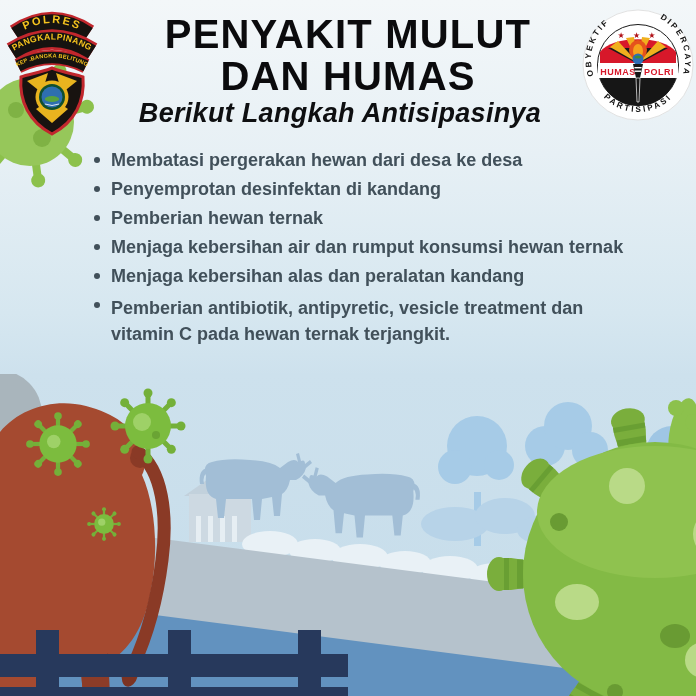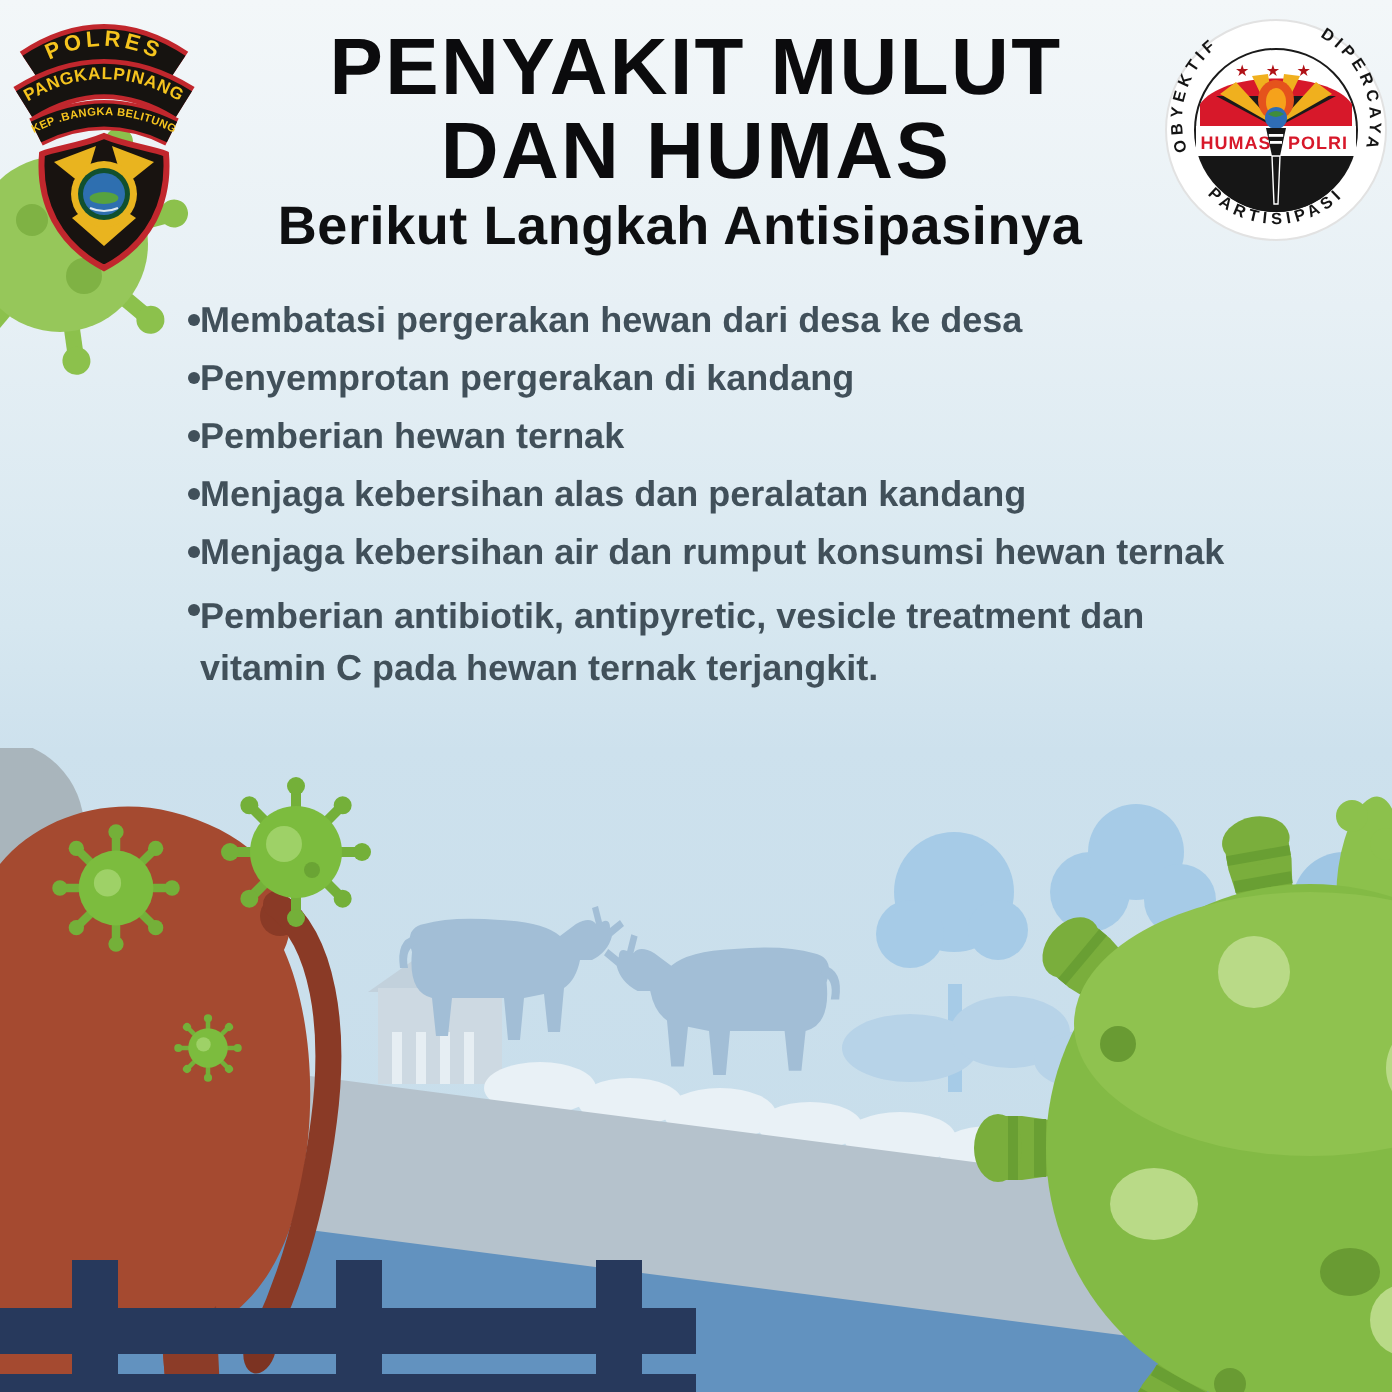--- a/index.html
+++ b/index.html
@@ -7,23 +7,23 @@
     position:relative;width:696px;height:696px;overflow:hidden;
     background:linear-gradient(180deg,#f3f7f9 0%,#e7f0f5 22%,#d6e7f0 45%,#cde1ed 54%,#cde1ed 100%);
     font-family:"Liberation Sans",sans-serif;
   }
   .hdr-virus{position:absolute;left:-6px;top:56px;z-index:1;}
   .badge{position:absolute;left:6px;top:4px;z-index:2;}
   .logo{position:absolute;left:582px;top:6px;z-index:2;}
   .title{position:absolute;top:13px;left:0;right:0;text-align:center;z-index:2;
     font-weight:bold;font-size:40px;line-height:42px;letter-spacing:1.2px;color:#0b0b0d;}
   .subtitle{position:absolute;top:98px;left:0;right:16px;text-align:center;z-index:2;
-    font-weight:bold;font-size:27px;color:#0e0f11;letter-spacing:.3px;}
+    font-weight:bold;font-size:27px;color:#0e0f11;letter-spacing:.3px;font-style:italic;}
   .list{position:absolute;top:150px;left:94px;width:560px;z-index:2;}
-  .item{display:flex;margin:0 0 9px 0;font-size:18px;font-weight:bold;
+  .item{display:flex;gap:11px;margin:0 0 9px 0;font-size:18px;font-weight:bold;
     color:#41505a;line-height:20px;}
   .dot{flex:0 0 auto;width:6px;height:6px;border-radius:50%;background:#41505a;margin-top:7px;}
   .item.last{margin-top:0;}
   .item.last .txt{max-width:500px;line-height:26px;}
   .scene{position:absolute;left:0;top:374px;z-index:1;}
 </style>
 </head>
 <body>
 
 <div class="poster">
@@ -129,33 +129,33 @@
   </div>
   <div class="subtitle">Berikut Langkah Antisipasinya</div>
 
   <div class="list">
     <div class="item">
       <span class="dot"></span>
       <span class="txt">Membatasi pergerakan hewan dari desa ke desa</span>
     </div>
     <div class="item">
       <span class="dot"></span>
-      <span class="txt">Penyemprotan pergerakan di kandang</span>
+      <span class="txt">Penyemprotan desinfektan di kandang</span>
     </div>
     <div class="item">
       <span class="dot"></span>
       <span class="txt">Pemberian hewan ternak</span>
     </div>
     <div class="item">
       <span class="dot"></span>
+      <span class="txt">Menjaga kebersihan air dan rumput konsumsi hewan ternak</span>
+    </div>
+    <div class="item">
+      <span class="dot"></span>
       <span class="txt">Menjaga kebersihan alas dan peralatan kandang</span>
-    </div>
-    <div class="item">
-      <span class="dot"></span>
-      <span class="txt">Menjaga kebersihan air dan rumput konsumsi hewan ternak</span>
     </div>
     <div class="item last">
       <span class="dot"></span>
       <span class="txt">Pemberian antibiotik, antipyretic, vesicle treatment dan vitamin C pada hewan ternak terjangkit.</span>
     </div>
   </div>
 
   <svg class="scene" width="696" height="322" viewBox="0 0 696 322">
     <defs>
       <linearGradient id="skyg" x1="0" y1="0" x2="0" y2="1">

